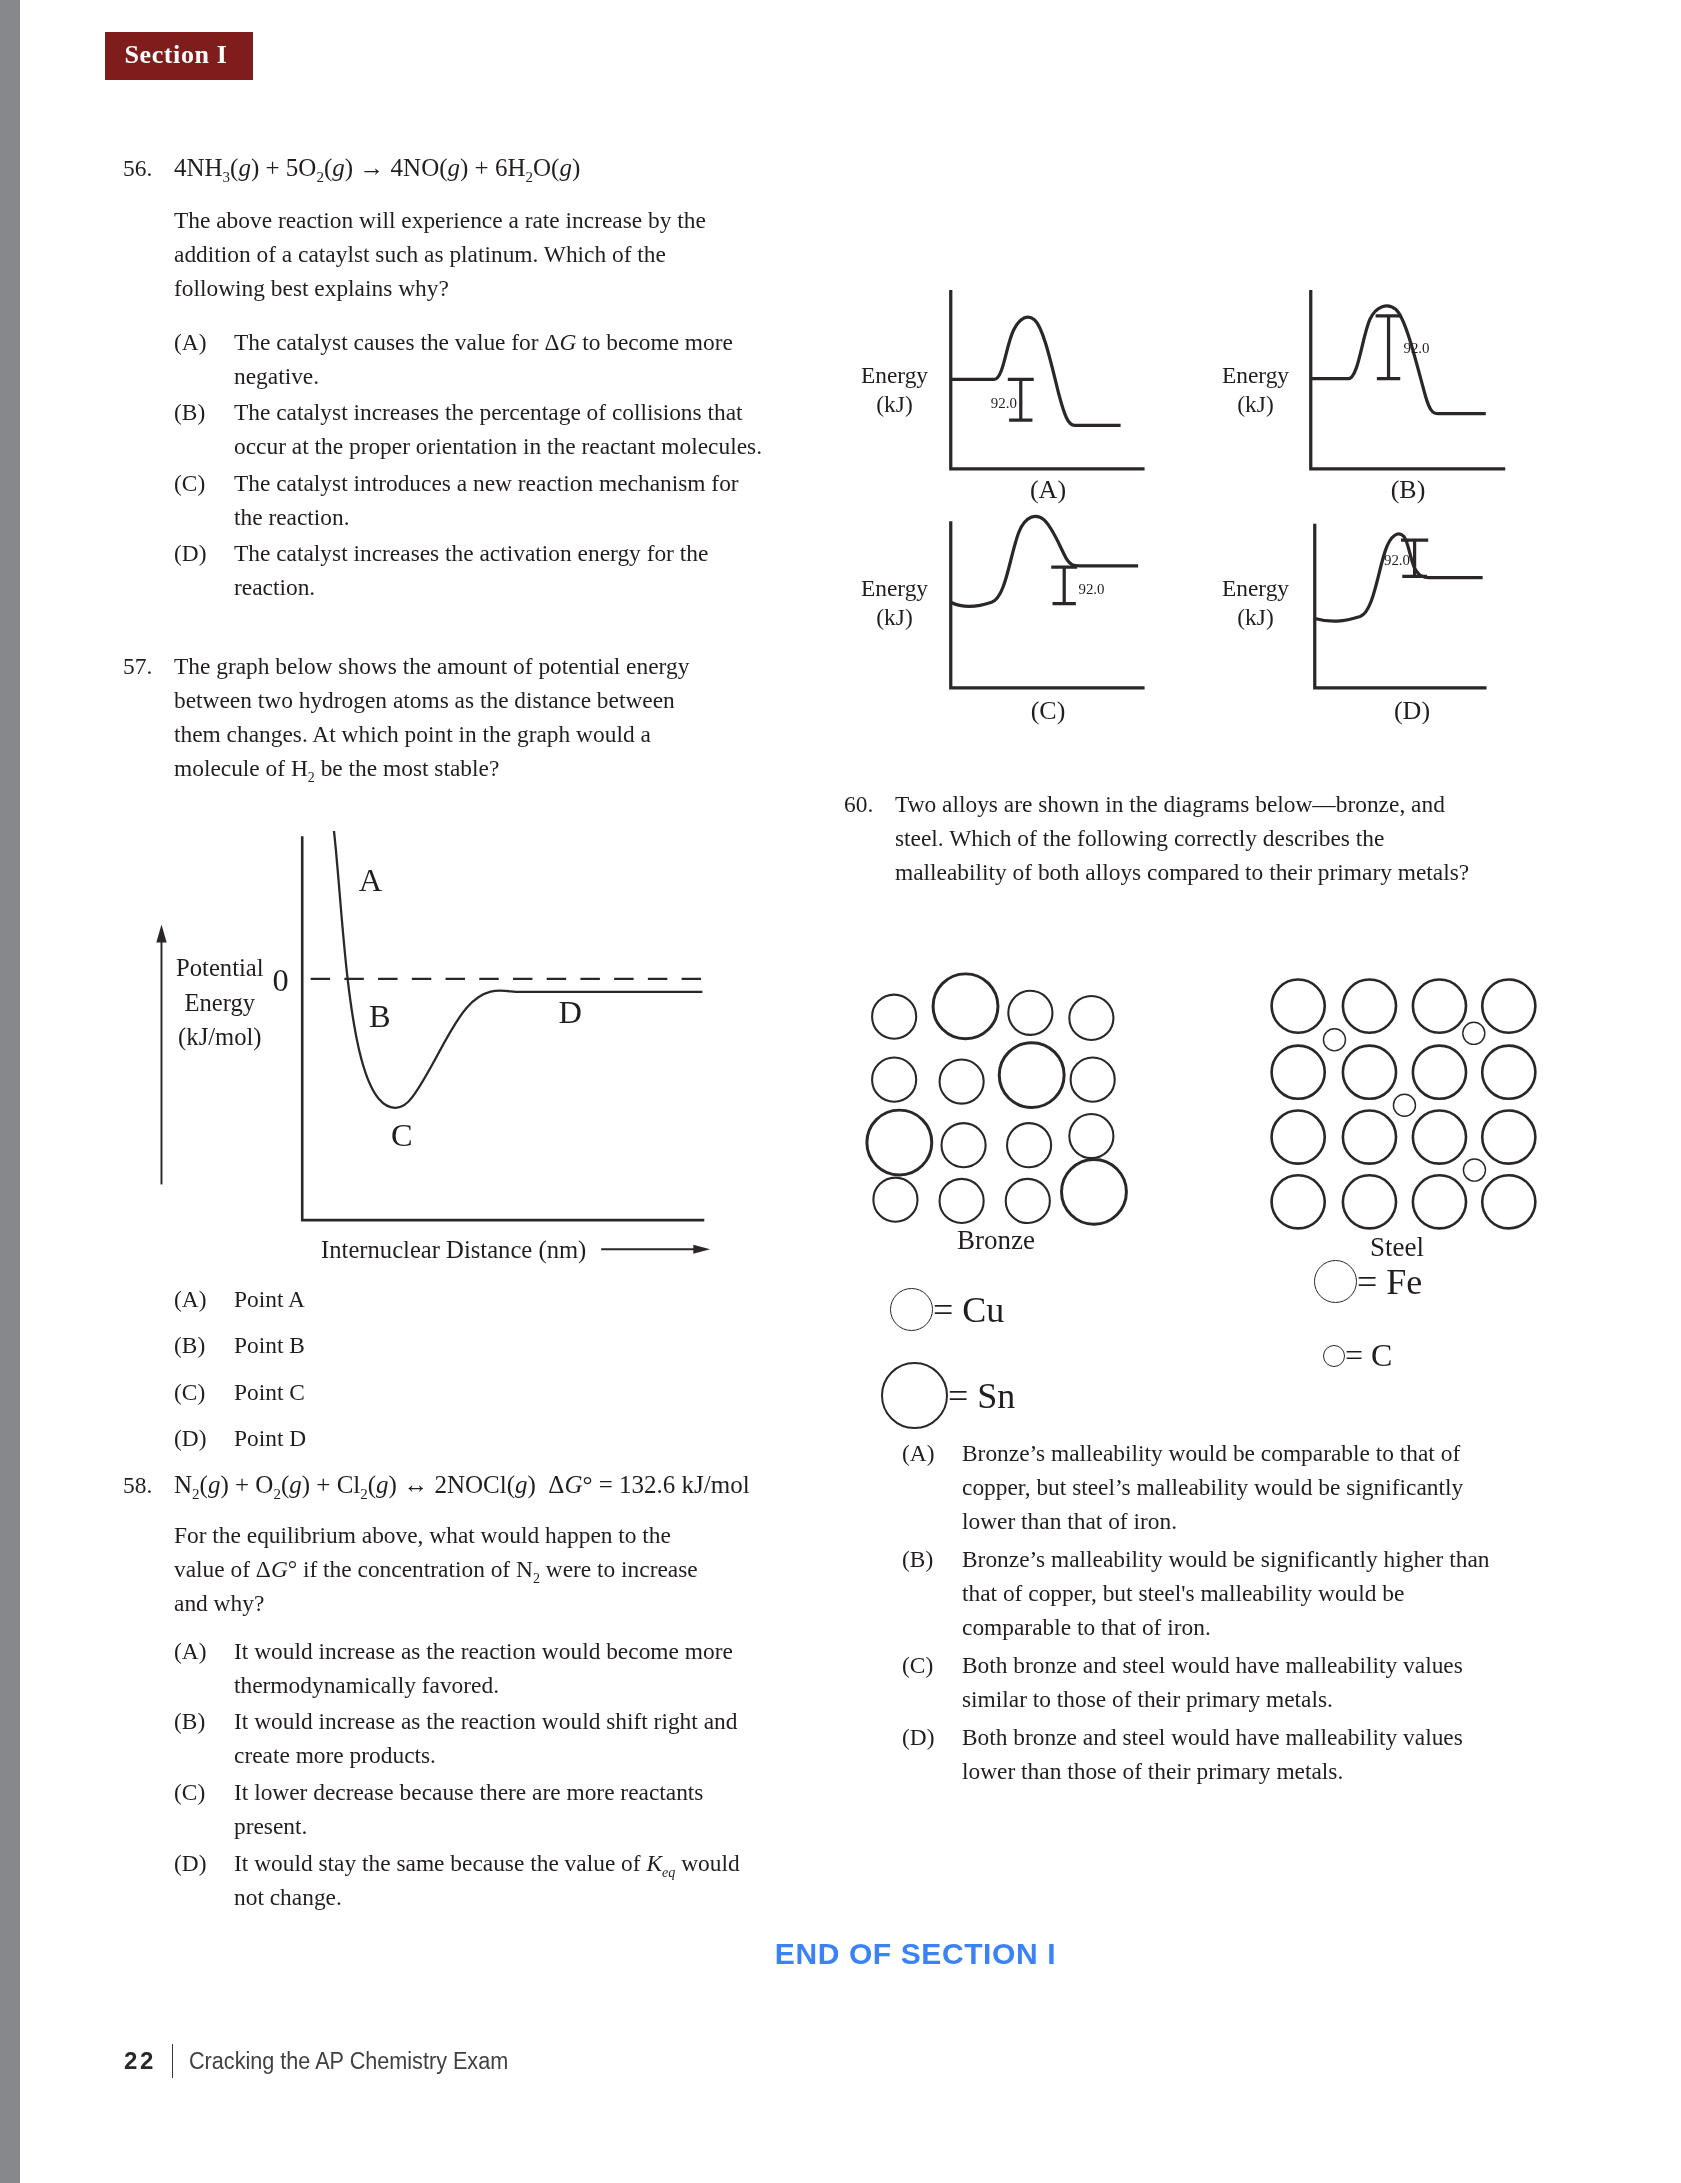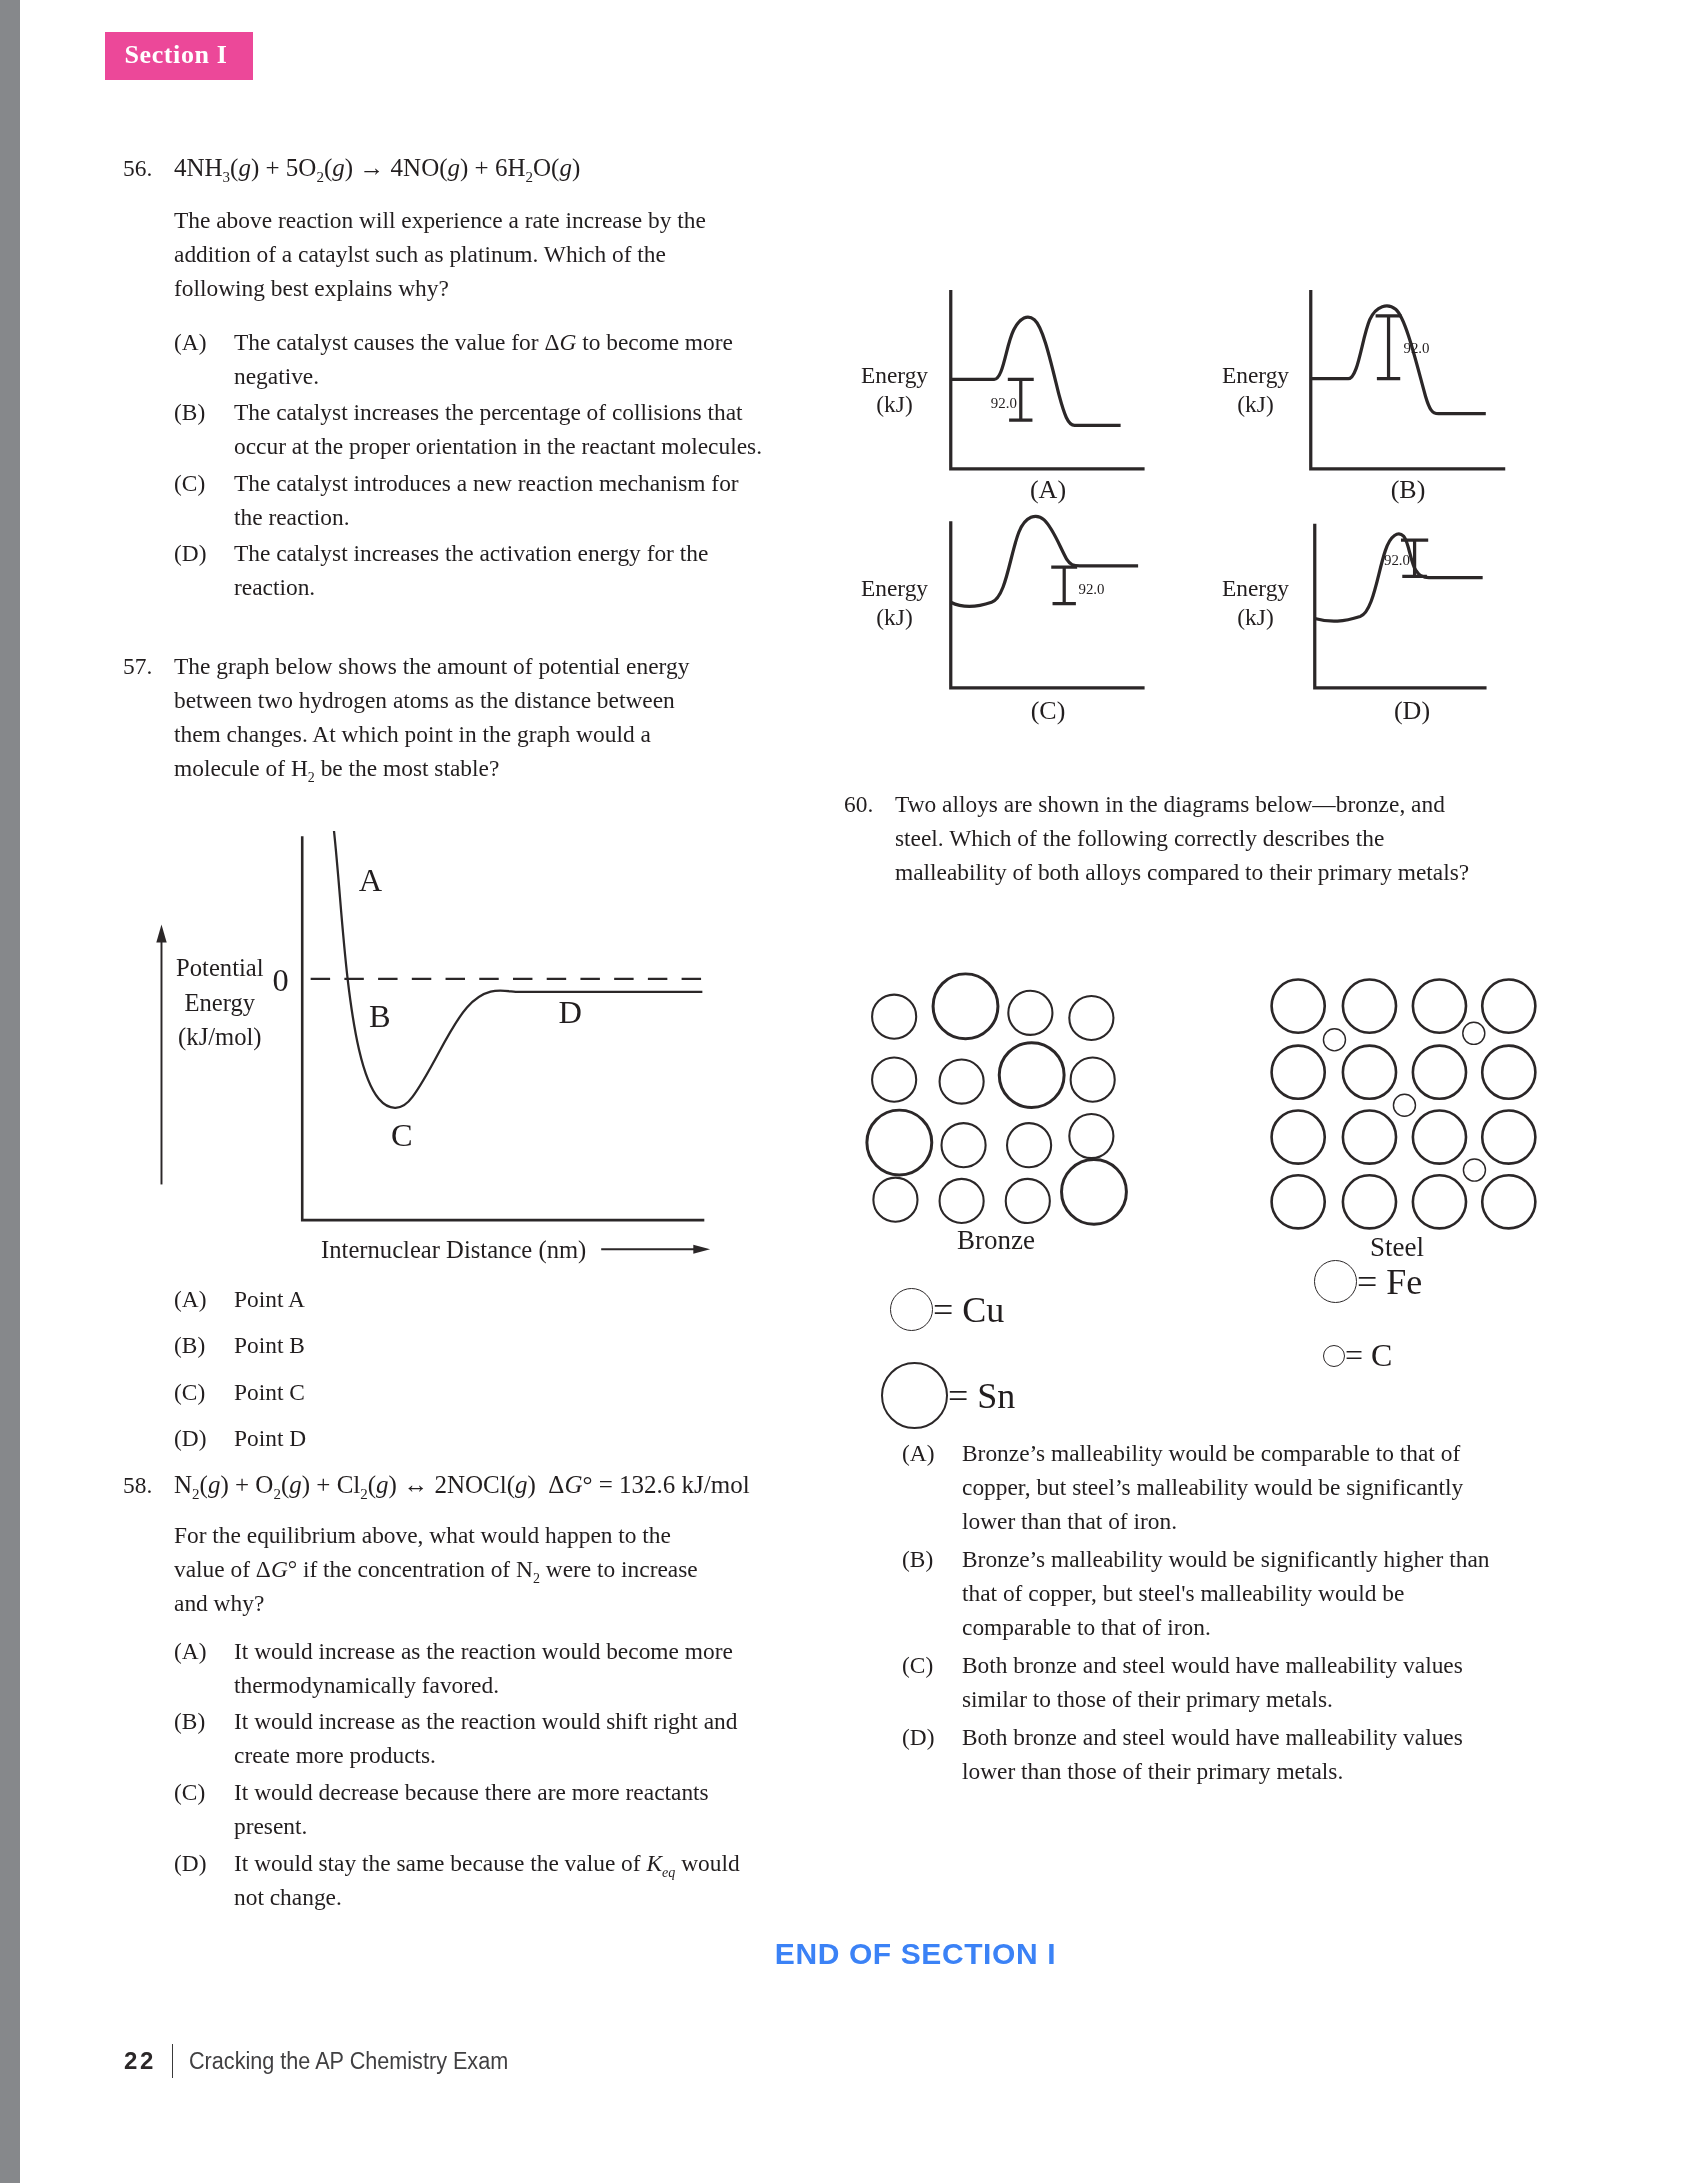--- a/index.html
+++ b/index.html
@@ -1,20 +1,20 @@
 <!DOCTYPE html>
 <html style="font-size:10.4px"><head>
 <meta charset="utf-8">
 <style>
   * { margin:0; padding:0; box-sizing:border-box; }
   html,body { background:#e8e8e8; }
   .page { position:relative; width:1682px; height:2183px; background:#ffffff;
           font-family:"Liberation Serif","DejaVu Serif",serif; color:#221e1f; overflow:hidden; }
   .edge-strip { position:absolute; left:0; top:0; width:19.5px; height:100%; background:#86888b; }
-  .section-box { position:absolute; left:105px; top:32px; background:#ec4899; color:#ffffff;
+  .section-box { position:absolute; left:105px; top:32px; background:#7f1d1d; color:#ffffff;
                  font-size:26px; font-weight:bold; padding:7.8px 26px 10.4px 19.5px; letter-spacing:0.6px; }
   .q { position:absolute; font-size:23.4px; line-height:34px; }
   .qline { display:flex; align-items:baseline; }
   .qnum { display:inline-block; width:51px; flex:0 0 51px; }
   .eq { font-size:25px; white-space:nowrap; }
   sub { font-size:60%; vertical-align:-0.4em; line-height:0; }
   .qbody { margin-left:51px; margin-top:17px; }
   .opts { margin-left:51px; }
   .opt { display:flex; align-items:baseline; margin-bottom:2.6px; }
   .letter { display:inline-block; width:60px; flex:0 0 60px; }
@@ -135,21 +135,21 @@
       <div class="opt">
           <span class="letter">(A)</span>
           <span class="otext" style="width:532px;">It would increase as the reaction would become more thermodynamically favored.</span>
         </div>
       <div class="opt">
           <span class="letter">(B)</span>
           <span class="otext" style="width:532px;">It would increase as the reaction would shift right and create more products.</span>
         </div>
       <div class="opt">
           <span class="letter">(C)</span>
-          <span class="otext" style="width:532px;">It would decrease because there are more reactants present.</span>
+          <span class="otext" style="width:532px;">It lower decrease because there are more reactants present.</span>
         </div>
       <div class="opt">
           <span class="letter">(D)</span>
           <span class="otext" style="width:532px;">It would stay the same because the value of <i>K</i><sub><i>eq</i></sub> would not change.</span>
         </div>
     </div>
   </div>
 
   <div class="q" style="left:844px; top:151px; width:707px;">
   </div>

